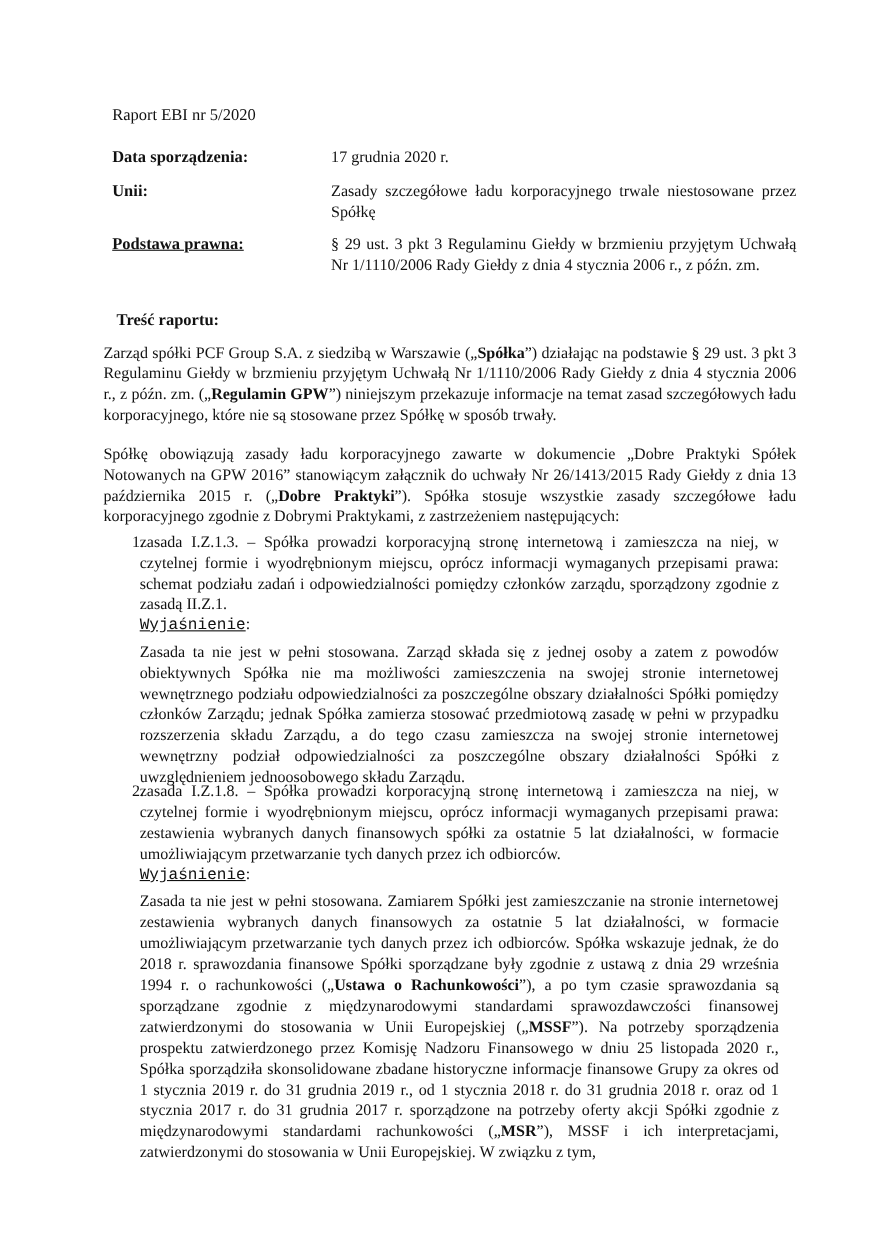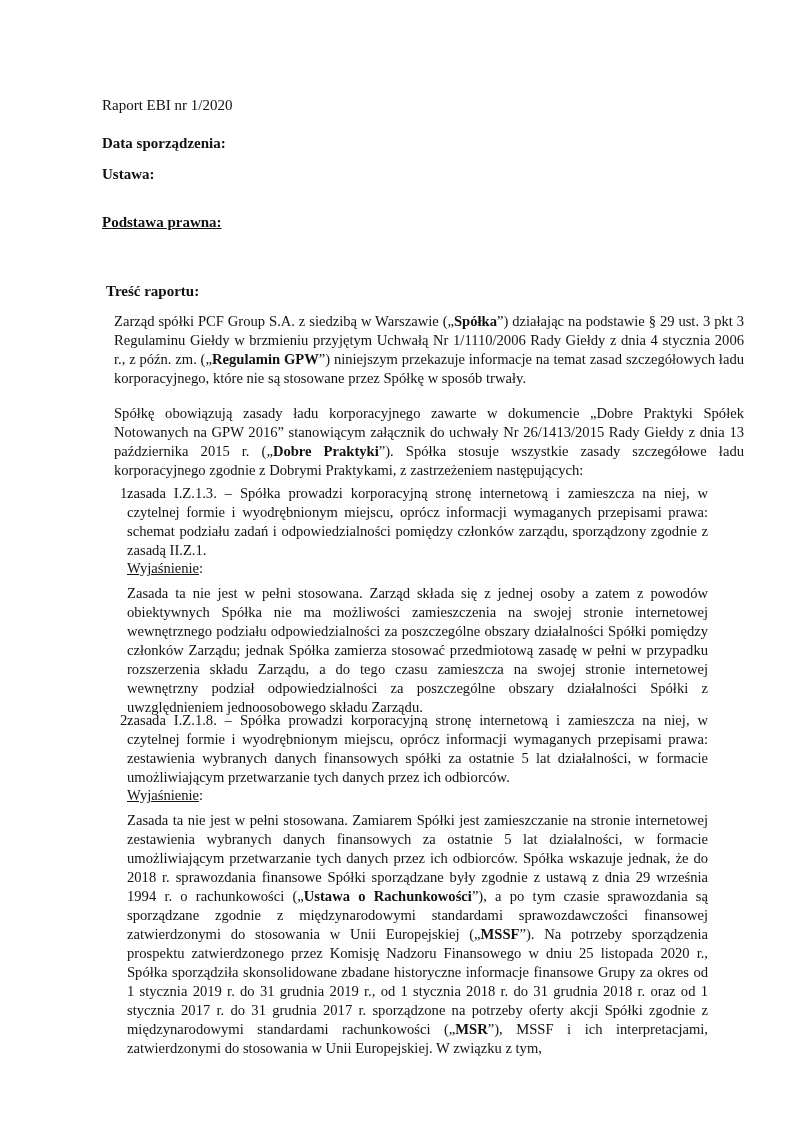--- a/index.html
+++ b/index.html
@@ -6,42 +6,45 @@
   body {
     width: 800px; height: 1131px; position: relative; overflow: hidden;
     font-family: "Liberation Serif", "DejaVu Serif", serif;
     color: #111111; font-size: 14.6px; line-height: 19px;
   }
   .page { position: absolute; left: 0; top: 0; width: 800px; height: 1131px; }
   .abs { position: absolute; }
   .justify { text-align: justify; }
   .b { font-weight: bold; }
   .i { }
-  .u { text-decoration: underline; }
+  .u { text-decoration: underline; font-family: Liberation Mono, monospace; }
   .report-no { left: 102px; top: 96px; font-size: 15px; }
   .meta-label { left: 102px; font-weight: bold; font-size: 15px; }
   .meta-value { left: 301px; width: 423px; }
   .section-h { left: 94px; top: 282px; font-weight: bold; font-size: 15px; margin-left: 12px; }
-  .para { left: 94px; width: 630px; margin-left: 20px; }
+  .para { left: 94px; width: 630px; }
   .li-num { left: 120px; }
   .li-body { left: 127px; width: 581px; }
   p { margin: 0; }
 </style>
 </head>
 <body>
 
 <div class="page">
 
-  <div class="abs report-no">Raport EBI nr 1/2020</div>
+  <div class="abs report-no">Raport EBI nr 5/2020</div>
 
   <div class="abs meta-label" style="top:134px;">Data sporządzenia:</div>
+  <div class="abs meta-value" style="top:134px;">17 grudnia 2020 r.</div>
 
-  <div class="abs meta-label" style="top:165px;">Ustawa:</div>
+  <div class="abs meta-label" style="top:165px;">Unii:</div>
+  <div class="abs meta-value justify" style="top:165px;">Zasady szczegółowe ładu korporacyjnego trwale niestosowane przez Spółkę</div>
 
   <div class="abs meta-label" style="top:213px;text-decoration:underline;">Podstawa prawna:</div>
+  <div class="abs meta-value justify" style="top:213px;">§ 29 ust. 3 pkt 3 Regulaminu Giełdy w brzmieniu przyjętym Uchwałą Nr 1/1110/2006 Rady Giełdy z dnia 4 stycznia 2006 r., z późn. zm.</div>
 
   <div class="abs section-h">Treść raportu:</div>
 
   <p class="abs para justify" style="top:312px;"><span>Zarząd spółki PCF Group S.A. z siedzibą w Warszawie („</span><span class="b">Spółka</span><span>”) działając na podstawie § 29 ust. 3 pkt 3 Regulaminu Giełdy w brzmieniu przyjętym Uchwałą Nr 1/1110/2006 Rady Giełdy z dnia 4 stycznia 2006 r., z późn. zm. („</span><span class="b">Regulamin GPW</span><span>”) niniejszym przekazuje informacje na temat zasad szczegółowych ładu korporacyjnego, które nie są stosowane przez Spółkę w sposób trwały.</span></p>
 
   <p class="abs para justify" style="top:404px;"><span>Spółkę obowiązują zasady ładu korporacyjnego zawarte w dokumencie „</span><span class="i">Dobre Praktyki Spółek</span><span> Notowanych na GPW 2016” stanowiącym załącznik do uchwały Nr 26/1413/2015 Rady Giełdy z dnia 13 października 2015 r. („</span><span class="b">Dobre Praktyki</span><span>”). Spółka stosuje wszystkie zasady szczegółowe ładu korporacyjnego zgodnie z Dobrymi Praktykami, z zastrzeżeniem następujących:</span></p>
 
   <div class="abs li-num" style="top:484px;">1.</div>
   <p class="abs li-body justify" style="top:484px;"><span>zasada I.Z.1.3. – </span><span class="i">Spółka prowadzi korporacyjną stronę internetową i zamieszcza na niej, w czytelnej formie i wyodrębnionym miejscu, oprócz informacji</span><span> wymaganych przepisami prawa: </span><span class="i">schemat podziału zadań i odpowiedzialności pomiędzy członków zarządu, sporządzony zgodnie z zasadą II.Z.1.</span></p>
   <div class="abs li-body" style="top:559px;"><span class="u">Wyjaśnienie</span><span>:</span></div>

